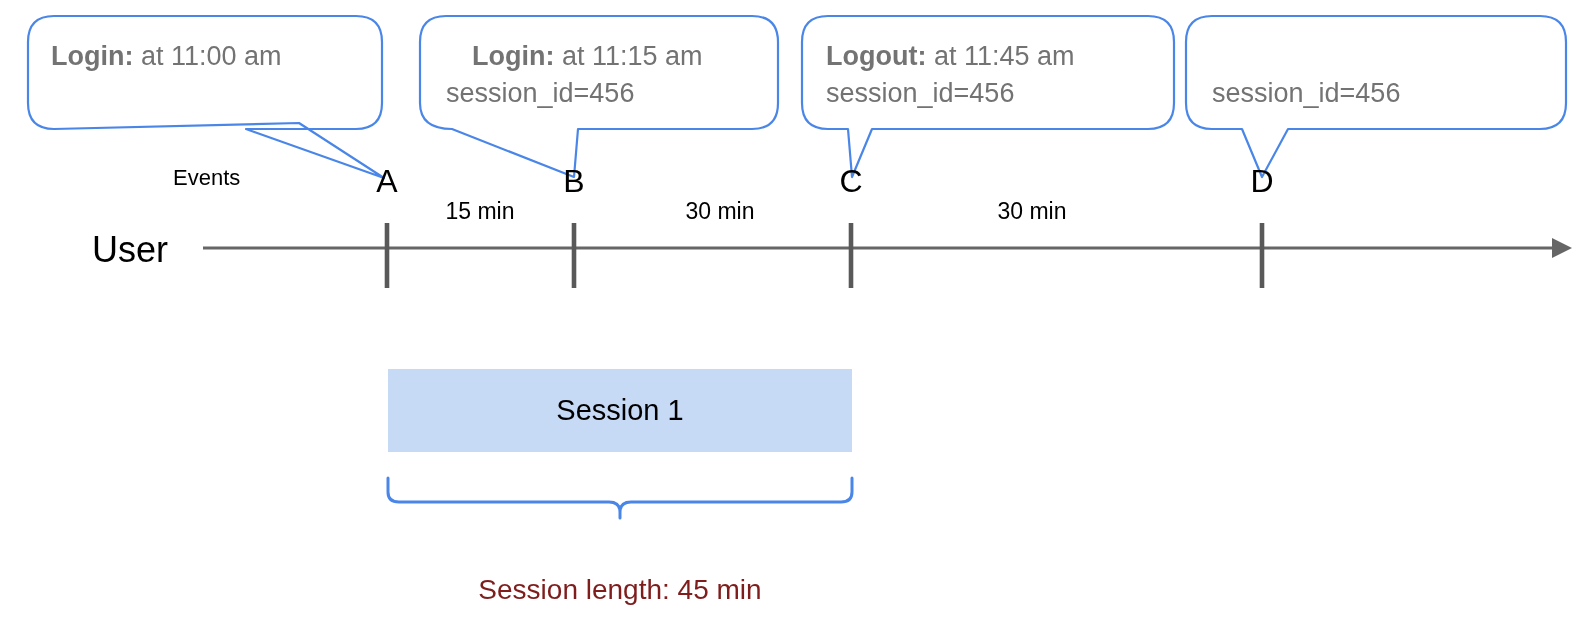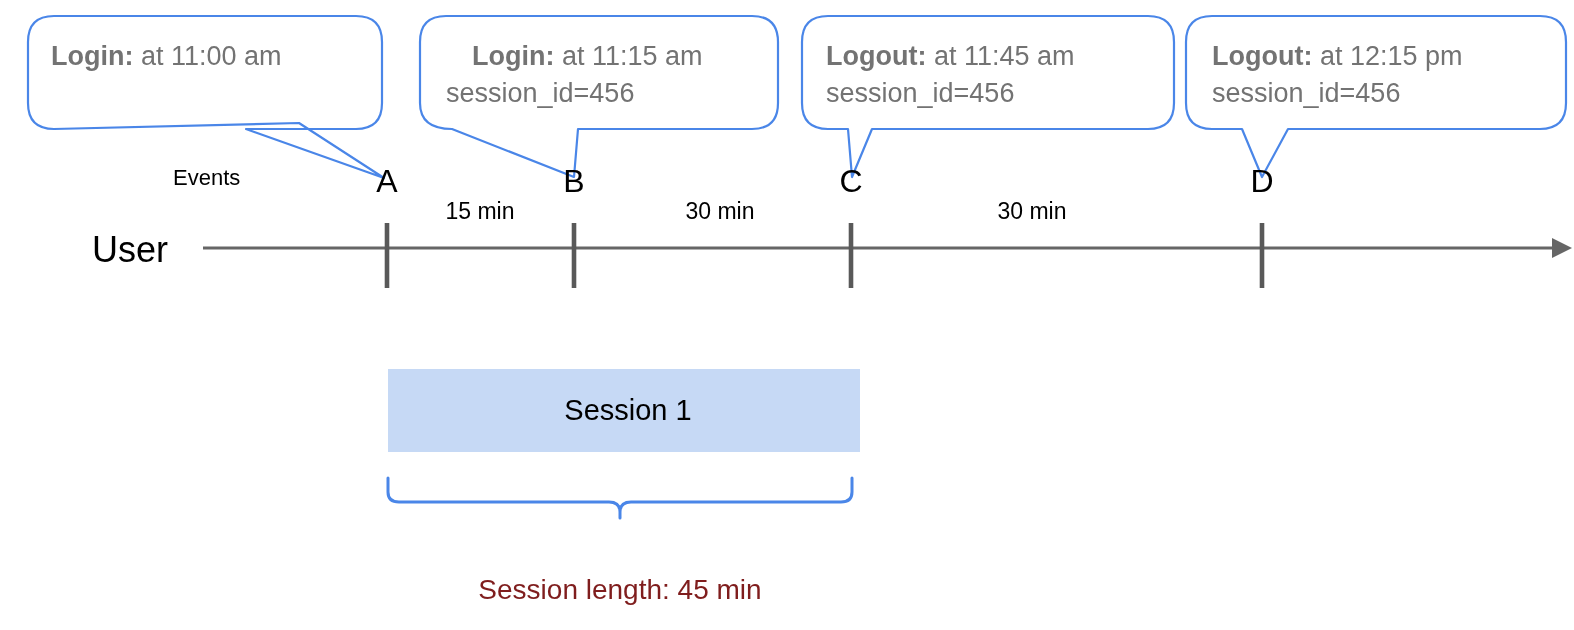--- a/index.html
+++ b/index.html
@@ -63,21 +63,20 @@
     text-align: center;
     white-space: nowrap;
   }
   .session-bar {
     position: absolute;
     display: flex;
     align-items: center;
     justify-content: center;
     font-size: 29px;
     color: #000000;
-    padding-left: 8px;
   }
   .session-length {
     position: absolute;
     font-size: 28px;
     color: #7f1d1d;
     white-space: nowrap;
     text-align: center;
   }
 </style>
 </head>
@@ -132,23 +131,20 @@
   <div class="callout-text" style="left:446px; top:38px;margin-left:26px;">
     <b>Login:</b><span> at 11:15 am</span>
   </div>
   <div class="callout-text" style="left:446px; top:75px;">session_id=456</div>
 
   <div class="callout-text" style="left:826px; top:38px;">
     <b>Logout:</b><span> at 11:45 am</span>
   </div>
   <div class="callout-text" style="left:826px; top:75px;">session_id=456</div>
 
-  <div class="callout-text" style="left:1212px; top:38px;">
-    <b>Logout:</b><span> at 12:15 pm</span>
-  </div>
   <div class="callout-text" style="left:1212px; top:75px;">session_id=456</div>
 
   <div class="events-label" style="left:173px; top:165px;">Events</div>
 
   <div class="row-label" style="left:92px; top:229px;">User</div>
 
   <div class="marker-letter" style="left:357px; top:163px; width:60px;">A</div>
   <div class="marker-letter" style="left:544px; top:163px; width:60px;">B</div>
   <div class="marker-letter" style="left:821px; top:163px; width:60px;">C</div>
   <div class="marker-letter" style="left:1232px; top:163px; width:60px;">D</div>

